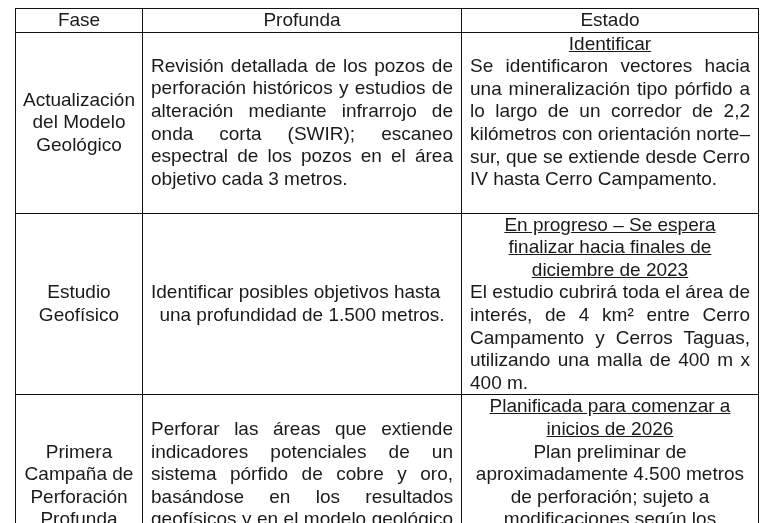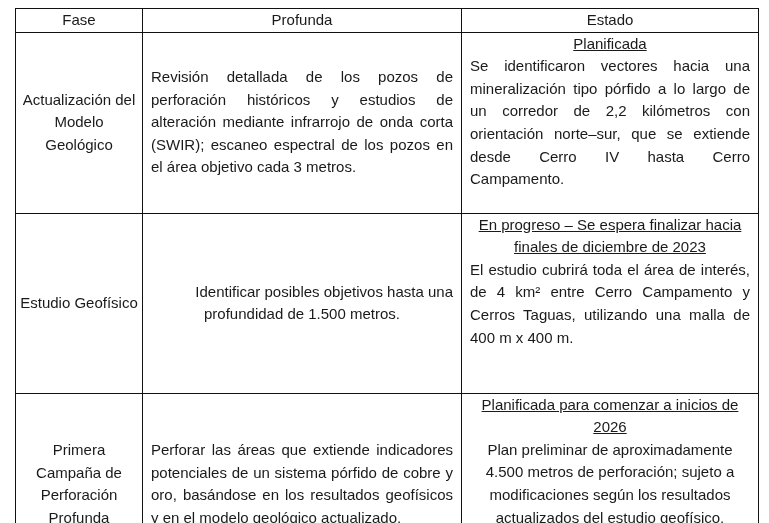--- a/index.html
+++ b/index.html
@@ -1,26 +1,26 @@
 <!DOCTYPE html>
 <html><head>
   <meta charset="utf-8">
   <style>
     html, body { margin: 0; padding: 0; background: #ffffff; }
     body { width: 769px; height: 523px; position: relative; overflow: hidden;
       font-family: "Liberation Sans", "DejaVu Sans", sans-serif; color: #1a1a1a; }
     table { position: absolute; left: 15px; top: 8px; border-collapse: collapse;
       table-layout: fixed; width: 743px; }
-    td, th { border: 1.5px solid #111; padding: 0 8px; font-size: 15px; line-height: 22.6px;
+    td, th { border: 1.5px solid #111; padding: 0 8px; font-size: 19px; line-height: 22.6px;
       font-weight: normal; vertical-align: middle; }
     th { height: 22px; text-align: center; padding: 0; }
     col.c1 { width: 127px; } col.c2 { width: 319px; } col.c3 { width: 297px; }
     .fase { text-align: center; padding: 12px 4px; }
     .obj { text-align: justify; text-align-last: left; }
-    .obj.center { text-align: right; text-align-last: center; }
+    .obj.center { text-align: left; text-align-last: center; }
     .estado { text-align: center; vertical-align: top; padding-top: 0; }
     .status { text-decoration: underline; text-align: center; display: block; }
     .desc { display: block; }
     .desc.justify { text-align: justify; text-align-last: left; }
     .desc.center { }
     tr.r1 td { height: 156px; }
     tr.r2 td { height: 155px; }
     tr.r3 td { height: 157px; }
   </style>
 </head>
@@ -37,21 +37,21 @@
       <th>Fase</th>
       <th>Profunda</th>
       <th>Estado</th>
     </tr>
   </thead>
   <tbody>
     <tr class="r1">
       <td class="fase">Actualización del Modelo Geológico</td>
       <td class="obj">Revisión detallada de los pozos de perforación históricos y estudios de alteración mediante infrarrojo de onda corta (SWIR); escaneo espectral de los pozos en el área objetivo cada 3 metros.</td>
       <td class="estado">
-        <span class="status">Planificada</span>
+        <span class="status">Identificar</span>
         <span class="desc justify">Se identificaron vectores hacia una mineralización tipo pórfido a lo largo de un corredor de 2,2 kilómetros con orientación norte–sur, que se extiende desde Cerro IV hasta Cerro Campamento.</span>
       </td>
     </tr>
     <tr class="r2">
       <td class="fase">Estudio Geofísico</td>
       <td class="obj center">Identificar posibles objetivos hasta una profundidad de 1.500 metros.</td>
       <td class="estado">
         <span class="status">En progreso – Se espera finalizar hacia finales de diciembre de 2023</span>
         <span class="desc justify">El estudio cubrirá toda el área de interés, de 4 km² entre Cerro Campamento y Cerros Taguas, utilizando una malla de 400 m x 400 m.</span>
       </td>

